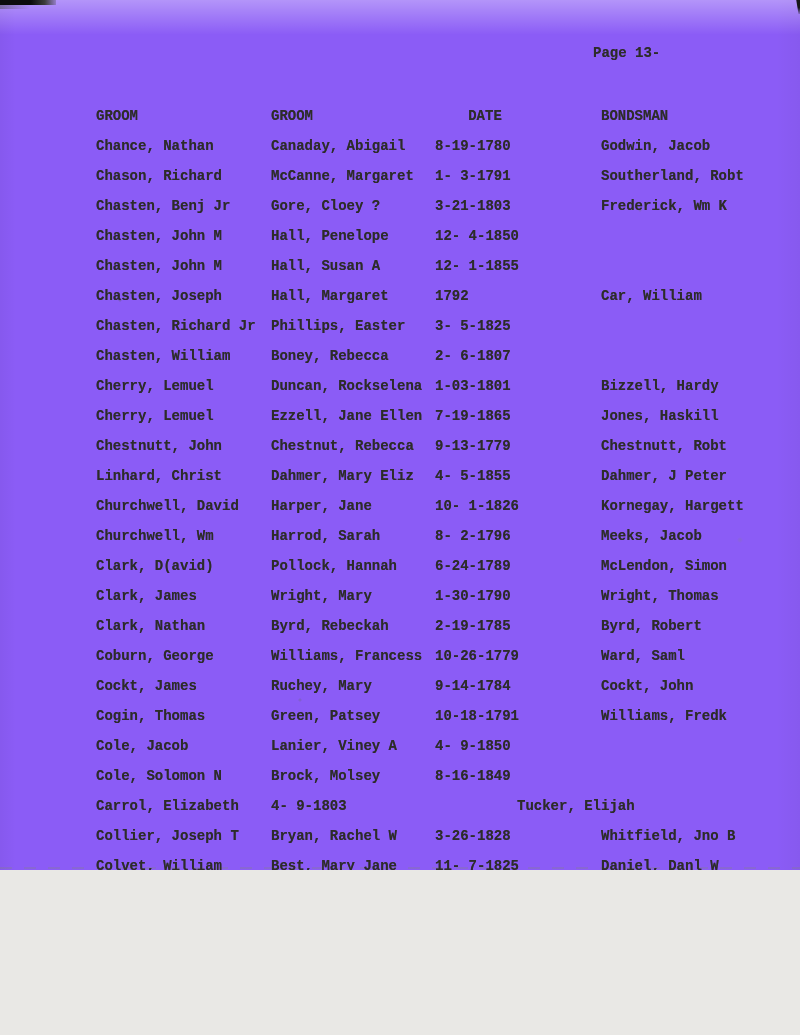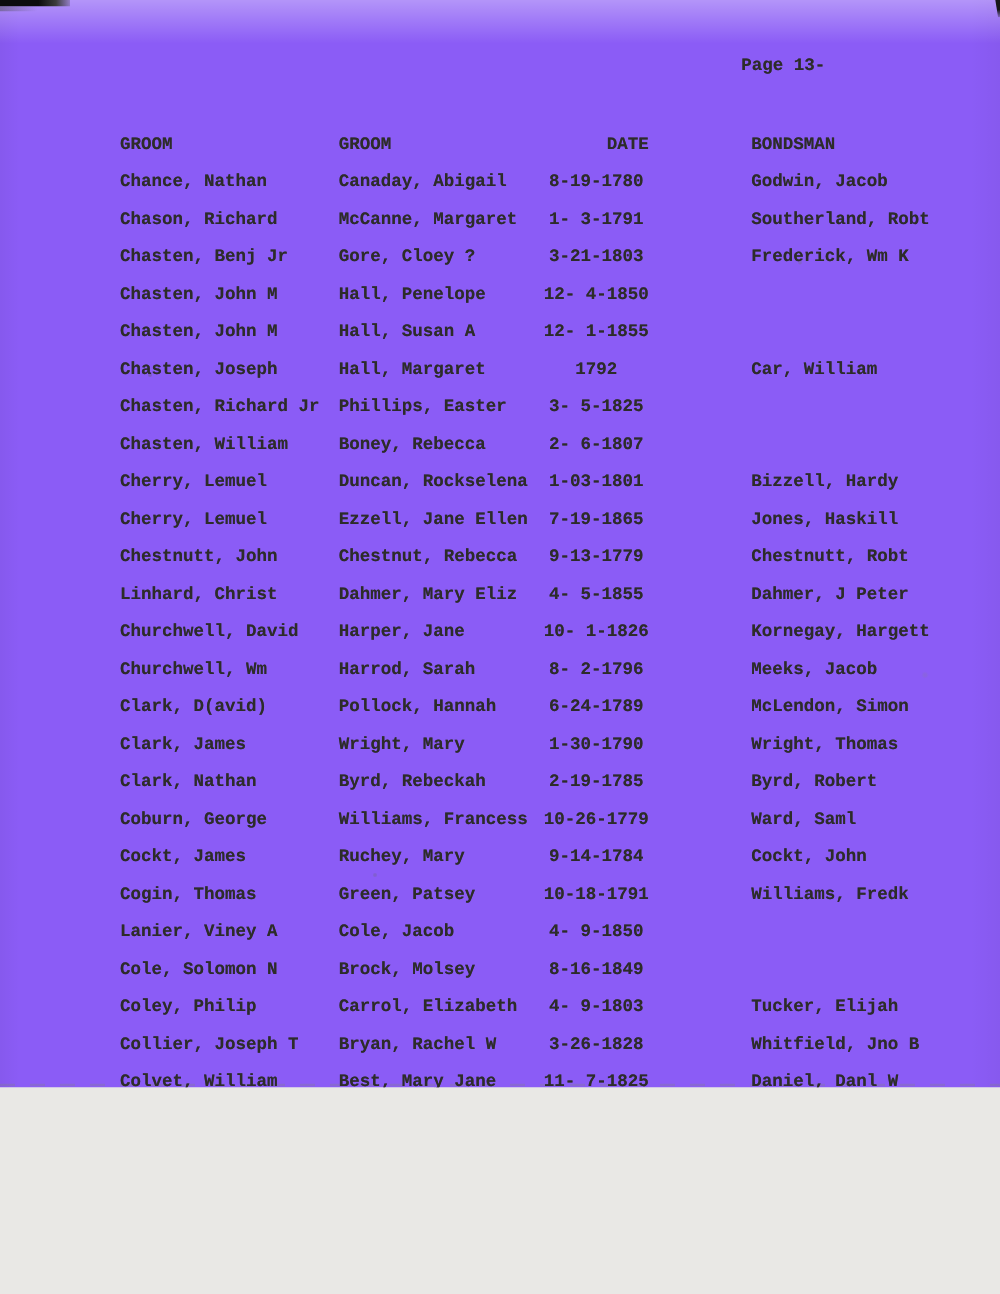--- a/index.html
+++ b/index.html
@@ -84,22 +84,22 @@
   .row {
     display: grid;
     grid-template-columns: 175px 164px 84px 1fr;
     height: 30px;
   }
   .c {
     line-height: 16px;
     padding-top: 2px;
     overflow: visible;
   }
-  .c.date { text-align: center; }
-  .header-row .c.date { text-align: right; padding-left: 16px; }
+  .c.date { text-align: left; }
+  .header-row .c.date { text-align: center; padding-left: 16px; }
   .c.bondsman { padding-left: 82px; }
 </style>
 </head>
 <body>
 
 <div class="page">
   <div class="paper-texture"></div>
   <div class="edge-top-left"></div>
   <div class="edge-top-right"></div>
   <div class="edge-bottom"></div>
@@ -228,33 +228,32 @@
           <span class="c date tw">9-14-1784</span>
           <span class="c bondsman tw">Cockt, John</span>
         </div>
         <div class="row">
           <span class="c groom tw">Cogin, Thomas</span>
           <span class="c bride tw">Green, Patsey</span>
           <span class="c date tw">10-18-1791</span>
           <span class="c bondsman tw">Williams, Fredk</span>
         </div>
         <div class="row">
+          <span class="c groom tw">Cole, Jacob</span>
           <span class="c bride tw">Lanier, Viney A</span>
-          <span class="c groom tw">Cole, Jacob</span>
           <span class="c date tw">4- 9-1850</span>
           <span class="c bondsman tw"></span>
         </div>
         <div class="row">
           <span class="c groom tw">Cole, Solomon N</span>
           <span class="c bride tw">Brock, Molsey</span>
           <span class="c date tw">8-16-1849</span>
           <span class="c bondsman tw"></span>
         </div>
         <div class="row">
-          <span class="c groom tw">Coley, Philip</span>
           <span class="c bride tw">Carrol, Elizabeth</span>
           <span class="c date tw">4- 9-1803</span>
           <span class="c bondsman tw">Tucker, Elijah</span>
         </div>
         <div class="row">
           <span class="c groom tw">Collier, Joseph T</span>
           <span class="c bride tw">Bryan, Rachel W</span>
           <span class="c date tw">3-26-1828</span>
           <span class="c bondsman tw">Whitfield, Jno B</span>
         </div>

